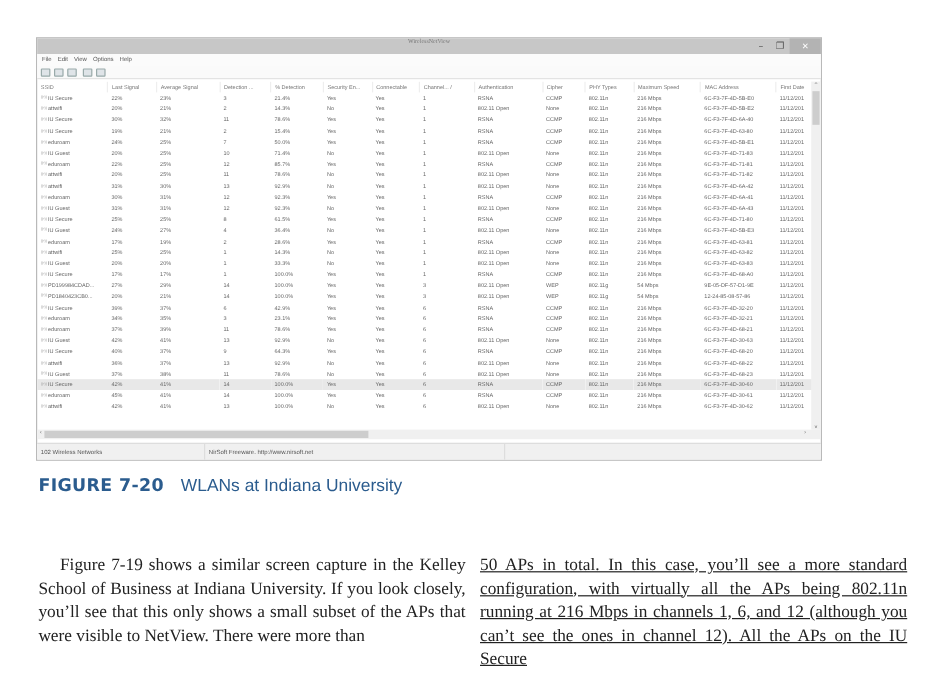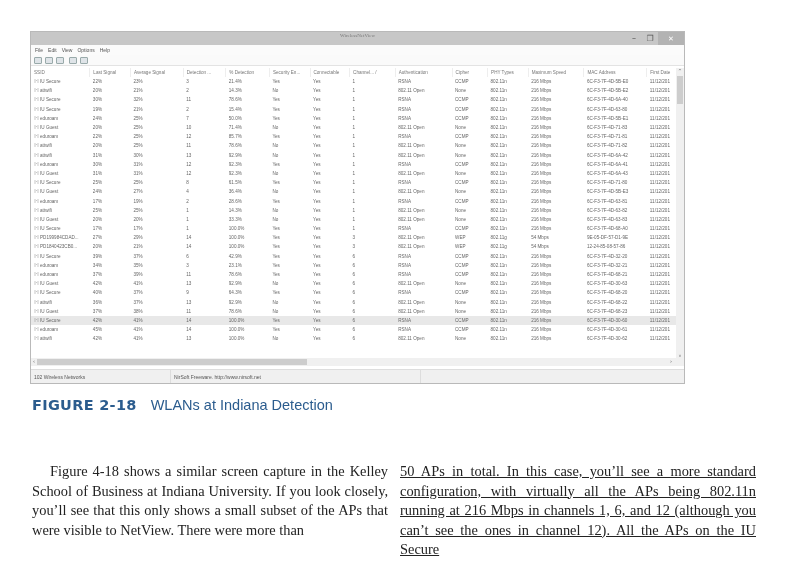--- a/index.html
+++ b/index.html
@@ -613,17 +613,17 @@
     <span class="r">›</span>
   </div>
 
   <div class="statusbar">
     <div class="s1">102 Wireless Networks</div>
     <div class="s2">NirSoft Freeware.  http://www.nirsoft.net</div>
   </div>
 </div>
 
 <div class="caption">
-  <span class="num">FIGURE 2-18</span><span class="txt">WLANs at Indiana Detection</span>
+  <span class="num">FIGURE 7-20</span><span class="txt">WLANs at Indiana University</span>
 </div>
 
-<div class="body-col col-left">Figure 4-18 shows a similar screen capture in the Kelley School of Business at Indiana University. If you look closely, you’ll see that this only shows a small subset of the APs that were visible to NetView. There were more than</div>
+<div class="body-col col-left">Figure 7-19 shows a similar screen capture in the Kelley School of Business at Indiana University. If you look closely, you’ll see that this only shows a small subset of the APs that were visible to NetView. There were more than</div>
 <div class="body-col col-right">50 APs in total. In this case, you’ll see a more standard configuration, with virtually all the APs being 802.11n running at 216 Mbps in channels 1, 6, and 12 (although you can’t see the ones in channel 12). All the APs on the IU Secure</div>
 
 </body></html>

